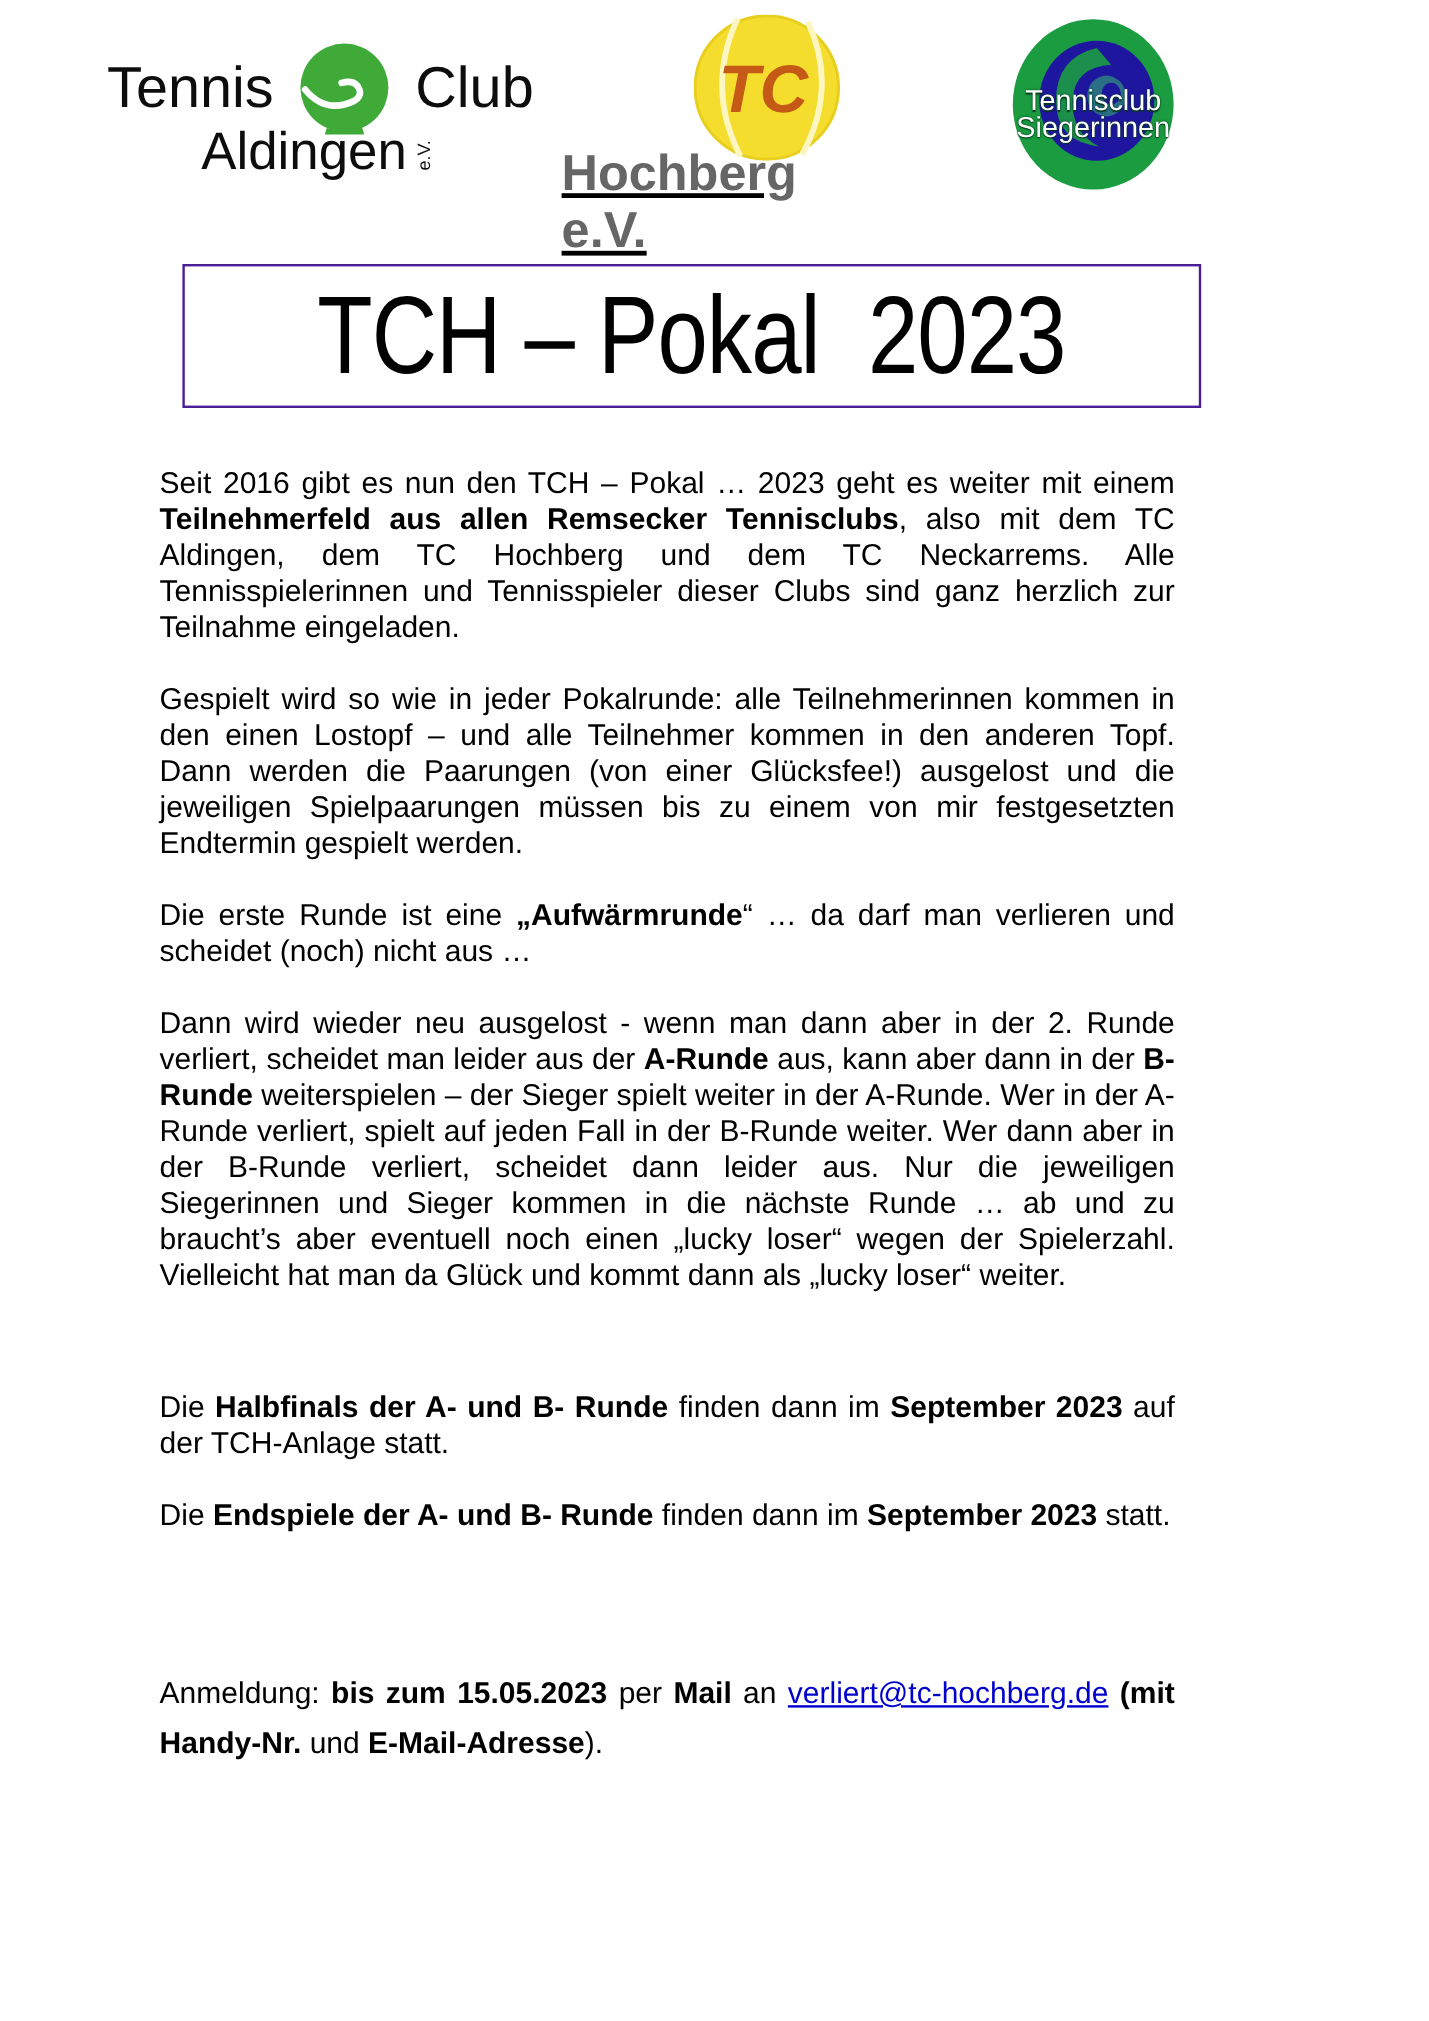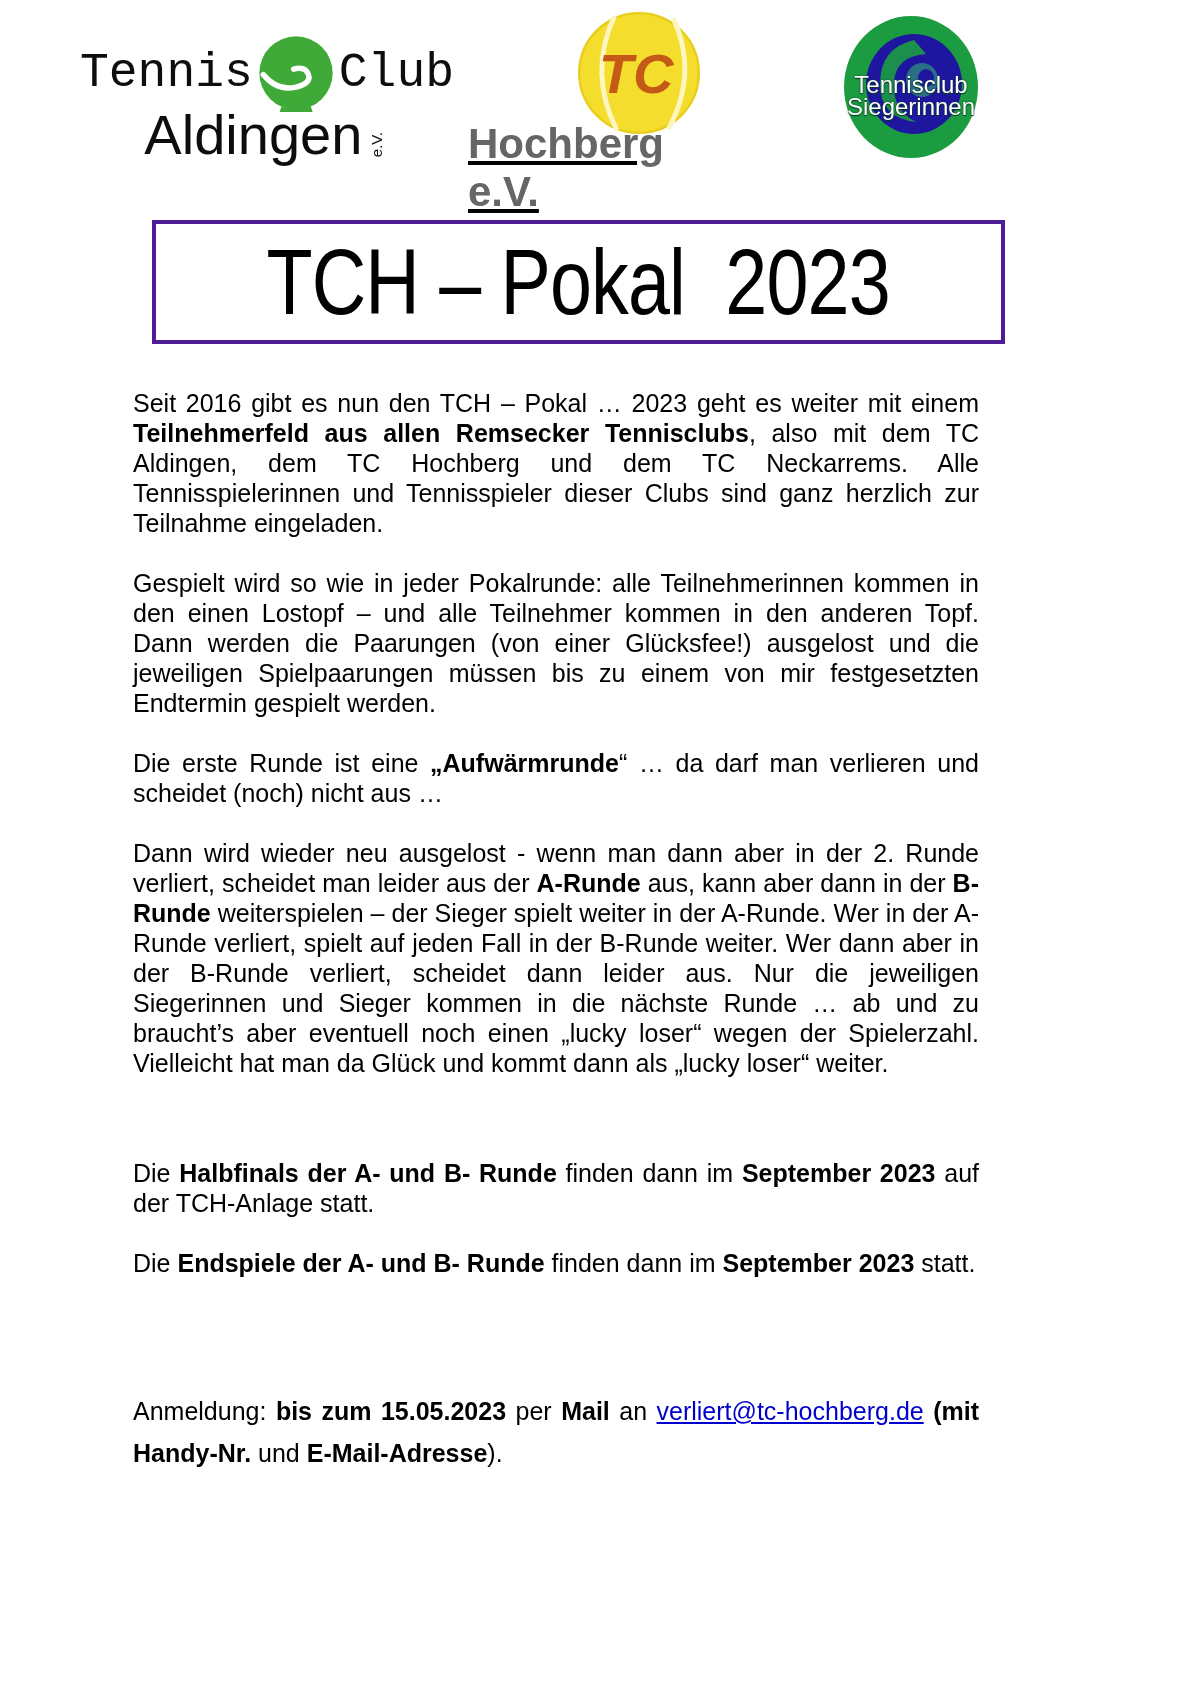--- a/index.html
+++ b/index.html
@@ -1,42 +1,42 @@
 <!DOCTYPE html>
 <html style="--aldingen_green: #3faa38; --hochberg_yellow: #f5dd2e; --hochberg_tc: #c45a16; --hochberg_gray: #666666; --neckarrems_green: #1b9c41; --neckarrems_blue: #1f16a0; --link_blue: #0000cc;"><head>
 <meta charset="utf-8">
 <style>
   html,body { margin:0; padding:0; background:#ffffff; }
   body { font-family:"Liberation Sans", sans-serif; color:#000; }
   .page { position:relative; width:1191px; height:1684px; background:#fff; overflow:hidden; }
 
   
   .logo-aldingen { position:absolute; left:112px; top:34px; width:310px; }
-  .ald-row1 { display:flex; align-items:center; justify-content:center; gap:4px;font-family:Liberation Mono, monospace; }
+  .ald-row1 { display:flex; align-items:center; justify-content:center; gap:20px; }
   .ald-word { font-size:48px; letter-spacing:0px; color:#0d0d0d; font-weight:500; }
   .ald-ball { width:78px; height:78px; flex:0 0 auto; }
   .ald-row2 { display:flex; align-items:flex-end; justify-content:center; margin-top:-10px; }
-  .ald-word2 { font-size:56px; color:#0d0d0d; font-weight:500; }
+  .ald-word2 { font-size:44px; color:#0d0d0d; font-weight:500; }
   .ald-ev { font-size:15px; color:#0d0d0d; transform:rotate(-90deg) translate(14px,0); transform-origin:center; display:inline-block; margin-left:2px; }
 
   .logo-hochberg { position:absolute; left:468px; top:12px; width:270px;text-decoration:underline; }
   .hb-ball-wrap { position:relative; margin-left:110px; width:122px; height:122px; }
   .hb-ball { width:122px; height:122px; }
   .hb-tc { position:absolute; left:0; top:0; width:122px; height:122px; display:flex; align-items:center; justify-content:center;
            font-size:56px; font-weight:bold; font-style:italic; color:var(--hochberg_tc,#c45a16); padding-right:6px; box-sizing:border-box; }
   .hb-name { margin-top:-14px; font-size:42px; font-weight:bold; color:var(--hochberg_gray,#666); letter-spacing:0px; }
 
   .logo-neckarrems { position:absolute; left:842px; top:14px; width:138px; height:146px; }
   .nk-svg { width:138px; height:146px; }
   .nk-text { position:absolute; left:0; top:60px; width:138px; text-align:center; line-height:22px;
              font-size:24px; font-weight:normal; color:#ffffff; text-shadow:0 0 2px #063a1d, 0 1px 1px #063a1d; }
 
   
   .title-box { position:absolute; left:152px; top:220px; width:845px; height:116px;
-               border:4px solid #4c1d95; display:flex; align-items:center; justify-content:center; background:#fff; }
+               border:2px solid #4c1d95; display:flex; align-items:center; justify-content:center; background:#fff; }
   .title-text { font-size:92px; white-space:pre; transform:scaleX(0.82); transform-origin:center; letter-spacing:-1px; }
 
   
   .content { position:absolute; left:133px; top:388px; width:846px; }
   .content p { margin:0 0 30px 0; font-size:25px; line-height:30px; text-align:justify; }
   .content p b { font-weight:bold; }
   p.sp-before-lg { margin-top:80px; }
   p.sp-before-xl { margin-top:112px; line-height:42px; }
   .email-link { color:var(--link_blue,#0000cc); text-decoration:underline; }
 </style>

